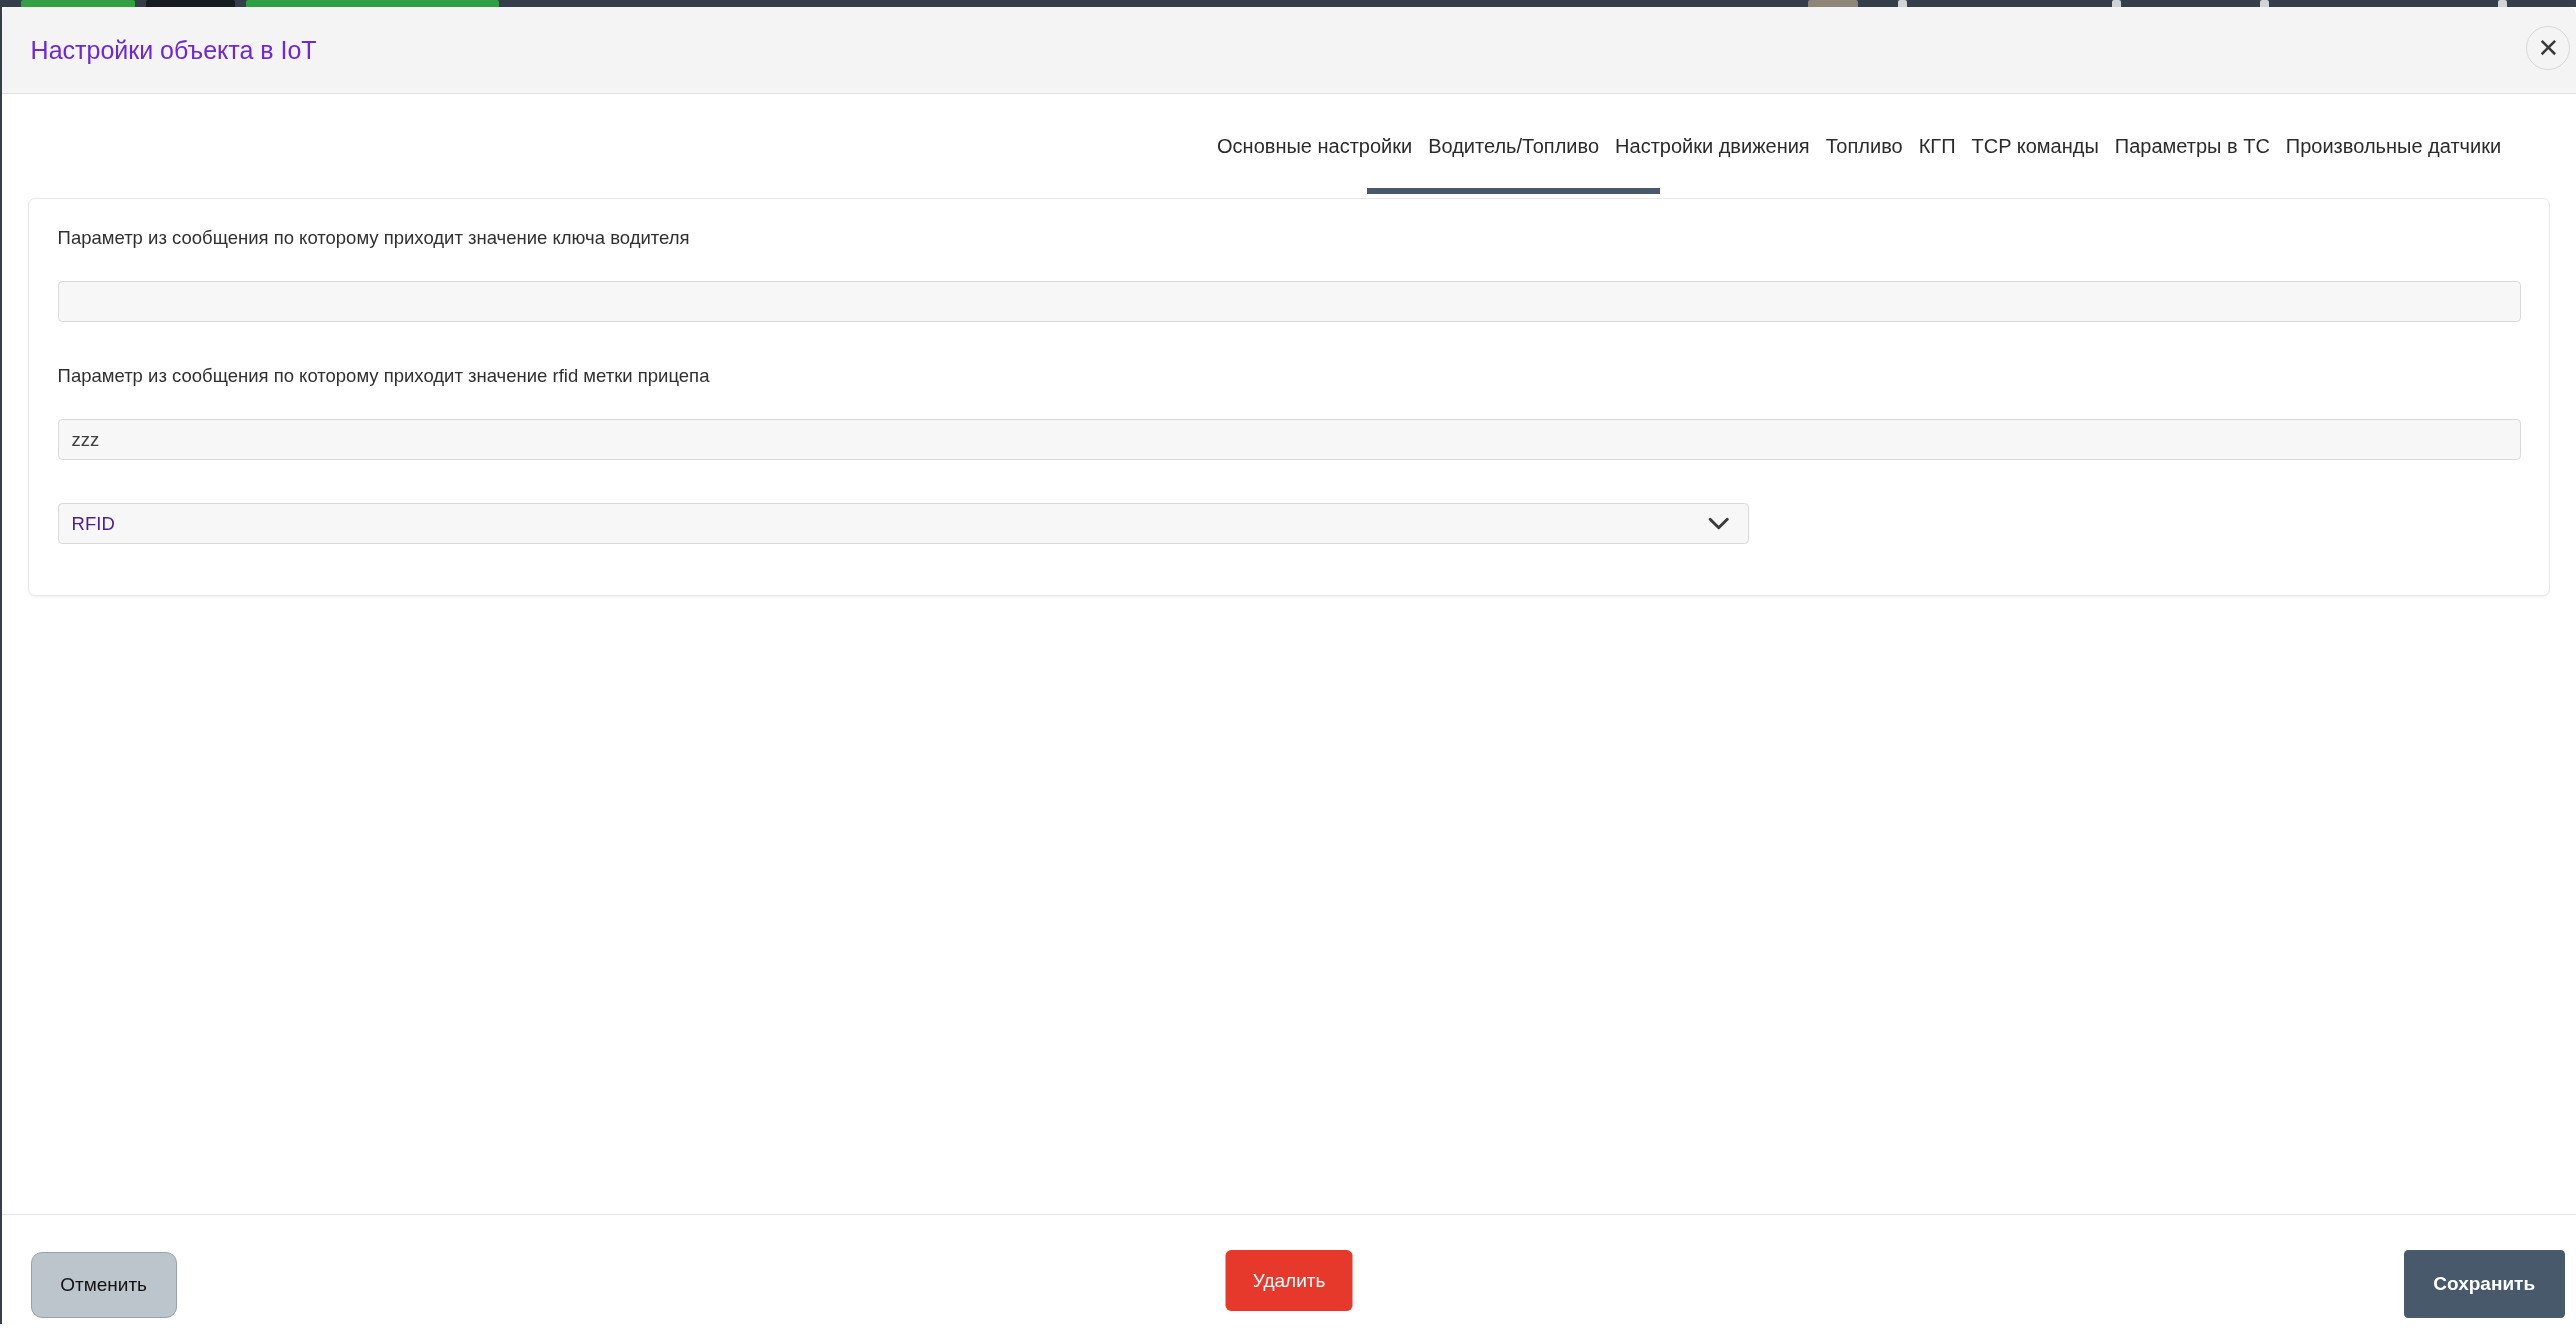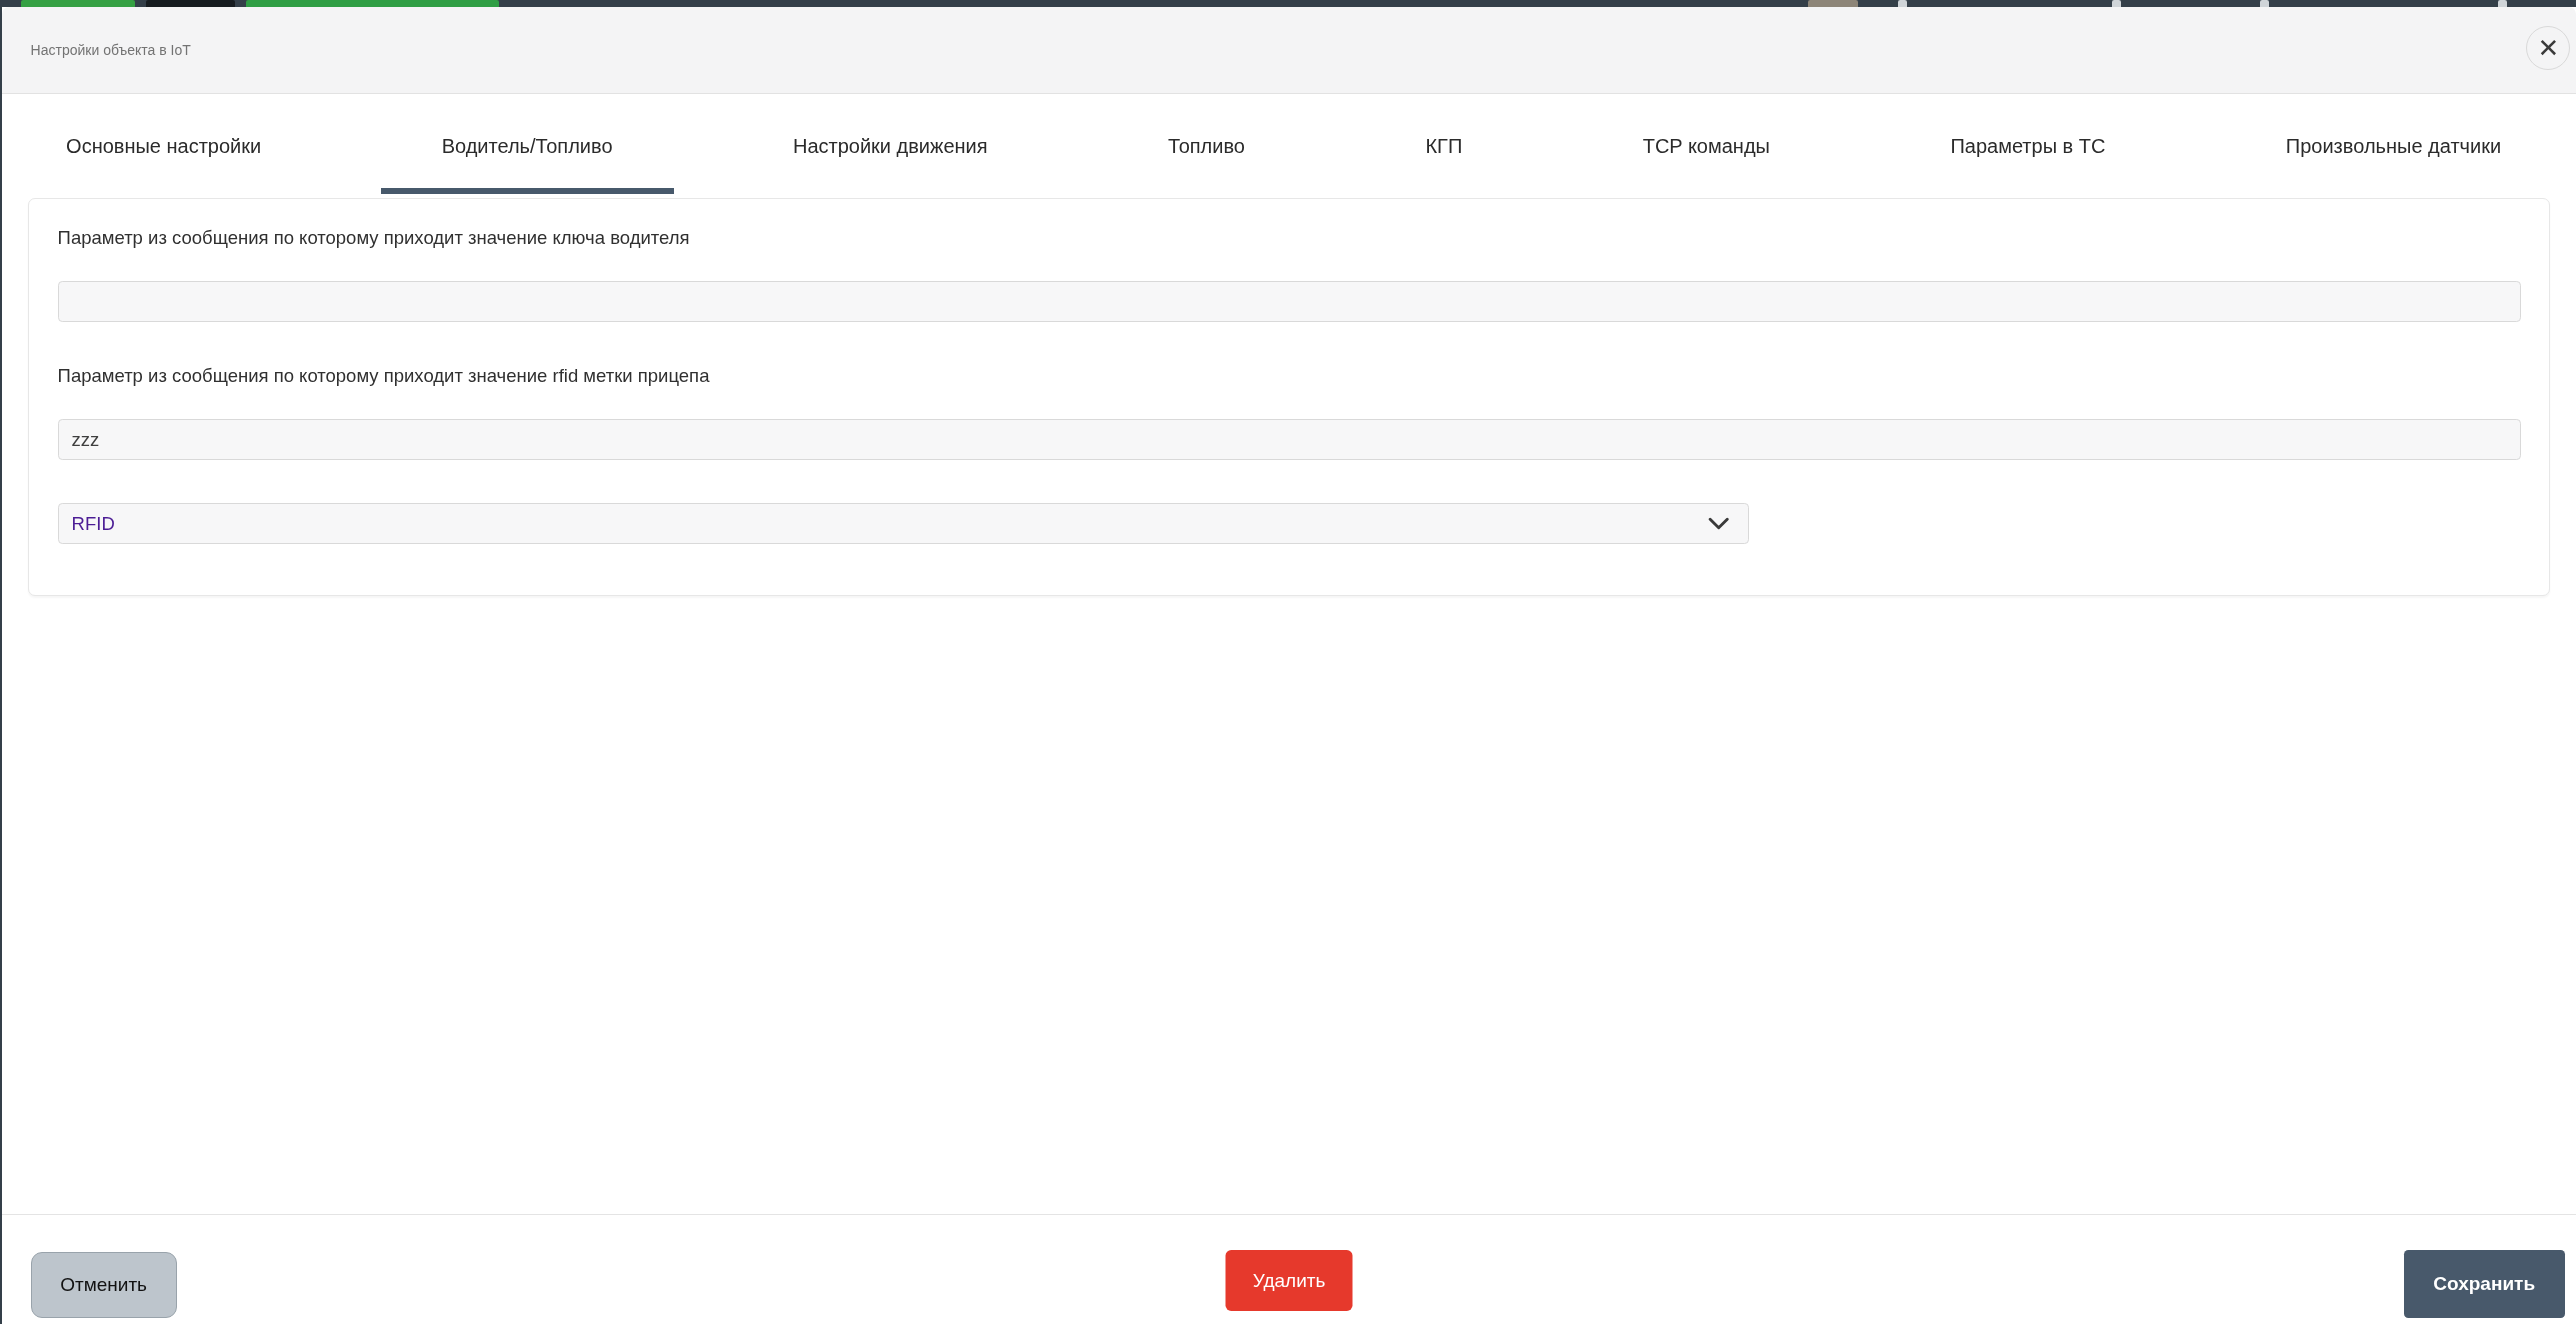--- a/index.html
+++ b/index.html
@@ -35,33 +35,33 @@
     position: absolute; left: 2.1px; top: 7.1px; width: 2574px; height: 1328px;
     background: #ffffff; border-radius: 7.1px 7.1px 0 0;
   }
   .modal-header {
     height: 87px; background: #f4f4f5;
     border-bottom: 0.7px solid #e2e2e2;
     border-radius: 7.1px 7.1px 0 0;
     display: flex; align-items: center;
     padding: 0 28.5px;
   }
-  .modal-title { font-size: 14px; color: #737373; }
+  .modal-title { font-size: 25px; color: #6d28d9; }
   .close-btn {
     position: absolute; top: 19px; right: 5.7px;
     width: 44px; height: 44px; border-radius: 50%;
     border: 1.4px solid #d9d9d9; background: transparent;
     display: flex; align-items: center; justify-content: center;
     font-size: 26px; line-height: 1; color: #3a3a3a; cursor: pointer;
   }
 
   
   .tabs {
-    display: flex; align-items: center; justify-content: space-between;
-    height: 100px; padding: 4.3px 75px 0 64px;
+    display: flex; align-items: center; justify-content: flex-end;
+    height: 100px; padding: 4.3px 75px 0 64px; gap: 16px;
   }
   .tab {
     position: relative; height: 100%;
     display: flex; align-items: center;
     font-size: 20px; color: #2b2b2b; cursor: pointer; white-space: nowrap;
   }
   .tab.active::after {
     content: ""; position: absolute; left: -61px; right: -61px; bottom: 0;
     height: 6.4px; background: #47596b;
   }

